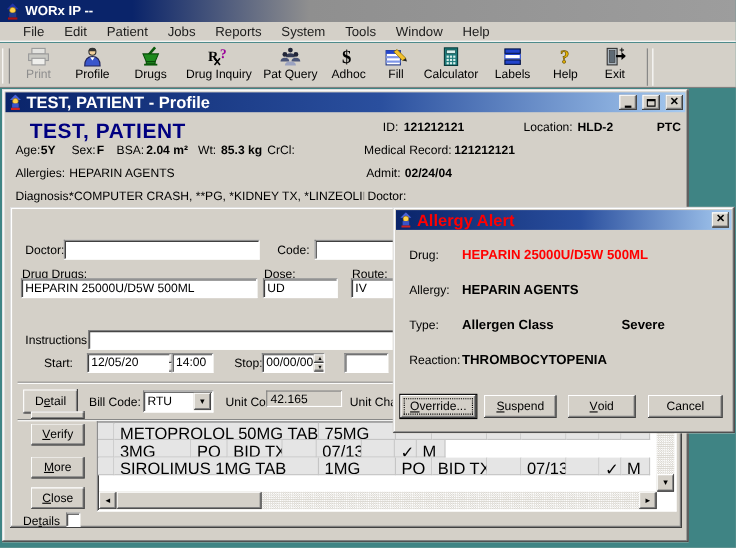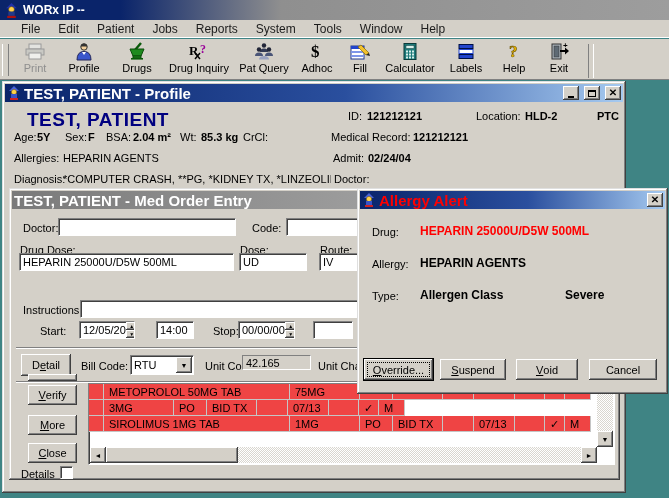--- a/index.html
+++ b/index.html
@@ -61,21 +61,21 @@
   #profile-window { left:2px; top:81px; width:624px; height:412px; z-index:1; }
   #order-window   { left:9px; top:188px; width:611px; height:292px; z-index:2; }
   #alert-dialog   { left:357px; top:188px; width:311px; height:206px; z-index:3; }
   .winbody { position:absolute; inset:3px; }
   #patient-name { left:22px; top:25px; font-size:19px; font-weight:bold; color:#000080; letter-spacing:0.5px; }
   
   #orders-table { left:76px; top:192px; width:527px; height:82px; background:#fff;
     border:1px solid; border-color:#808080 #fff #fff #808080; box-shadow: inset 1px 1px 0 #404040; overflow:hidden; }
   .trow { display:flex; height:16px; }
   .tcell { flex:0 0 auto; border-right:1px solid #c5c5c5; border-bottom:1px solid #c5c5c5;
-    padding:2px 0 0 5px; font-size:11px; white-space:nowrap; overflow:hidden; background:#ef4444; }
+    padding:2px 0 0 5px; font-size:15px; white-space:nowrap; overflow:hidden; background:#e5e5e5; }
   .vscroll { position:absolute; right:1px; top:1px; width:16px; height:62px; }
   .hscroll { position:absolute; left:1px; bottom:1px; height:16px; right:17px; display:flex; }
   .scrollbtn { width:16px; height:16px; flex:0 0 auto; font-size:7px; }
   .thumb { width:132px; height:16px; flex:0 0 auto; }
   .hgroove { position:absolute; height:2px; border-top:1px solid #808080; border-bottom:1px solid #fff; }
   .spin { display:flex; flex-direction:column; margin-left:auto; }
   .spin .btn3d { width:12px; height:8px; font-size:5px; line-height:5px; }
   .drop-arrow { position:absolute; right:1px; top:1px; bottom:1px; width:16px; font-size:7px; }
   .checkbox { width:13px; height:13px; }
   
@@ -283,41 +283,38 @@
     <span class="lbl val" style="left:363px;top:68px">02/24/04</span>
 
     <span class="lbl" style="left:9px;top:89px">Diagnosis:</span>
     <span class="lbl" style="left:58px;top:89px;max-width:268px;overflow:hidden">*COMPUTER CRASH, **PG, *KIDNEY TX, *LINZEOLID OK BY ID 7/...</span>
     <span class="lbl" style="left:329px;top:89px">Doctor:</span>
   </div>
 </div>
 
 <div class="abs raised" id="order-window">
   <div class="winbody">
-    <div class="titlebar inactive">
-      <span class="ttext">TEST, PATIENT - Med Order Entry</span>
-    </div>
 
     <span class="lbl" style="left:11px;top:31px">Doctor:</span>
     <div class="abs sunken" style="left:46px;top:27px;width:178px;height:18px"></div>
     <span class="lbl" style="left:240px;top:31px">Code:</span>
     <div class="abs sunken" style="left:274px;top:27px;width:130px;height:18px"></div>
 
-    <span class="lbl" style="left:8px;top:53px">Drug Dose:</span>
+    <span class="lbl" style="left:8px;top:53px">Drug Drugs:</span>
     <div class="abs sunken" style="left:7px;top:62px;width:215px;height:18px">HEPARIN 25000U/D5W 500ML</div>
     <span class="lbl" style="left:228px;top:53px">Dose:</span>
     <div class="abs sunken" style="left:227px;top:62px;width:68px;height:18px">UD</div>
     <span class="lbl" style="left:308px;top:53px">Route:</span>
     <div class="abs sunken" style="left:307px;top:62px;width:90px;height:18px">IV</div>
 
     <span class="lbl" style="left:11px;top:113px">Instructions:</span>
     <div class="abs sunken" style="left:68px;top:109px;width:330px;height:18px"></div>
 
     <span class="lbl" style="left:28px;top:134px">Start:</span>
-    <div class="abs sunken" style="left:67px;top:130px;width:56px;height:18px">
+    <div class="abs sunken" style="left:67px;top:130px;width:91px;height:18px">
       <span>12/05/20</span>
       <span class="spin">
         <button class="btn3d">▲</button>
         <button class="btn3d">▼</button>
       </span>
     </div>
     <div class="abs sunken" style="left:144px;top:130px;width:38px;height:18px">14:00</div>
 
     <span class="lbl" style="left:201px;top:134px">Stop:</span>
     <div class="abs sunken" style="left:226px;top:130px;width:57px;height:18px">
@@ -422,19 +419,23 @@
     </div>
     <div class="dlg-row" style="top:65px">
       <span class="dlab">Allergy:</span>
       <span class="dval">HEPARIN AGENTS</span>
     </div>
     <div class="dlg-row" style="top:97px">
       <span class="dlab">Type:</span>
       <span class="dval">Allergen Class</span>
     </div>
     <span class="lbl dval" style="left:205px;top:97px;font-weight:bold;font-size:12px">Severe</span>
+    <div class="dlg-row" style="top:129px">
+      <span class="dlab">Reaction:</span>
+      <span class="dval">THROMBOCYTOPENIA</span>
+    </div>
 
     <button class="btn3d dlgbtn default" style="left:4px;width:69px"><u>O</u>verride...</button>
     <button class="btn3d dlgbtn" style="left:80px;width:66px"><u>S</u>uspend</button>
     <button class="btn3d dlgbtn" style="left:156px;width:62px"><u>V</u>oid</button>
     <button class="btn3d dlgbtn" style="left:229px;width:68px">Cancel</button>
   </div>
 </div>
 
 </body></html>

